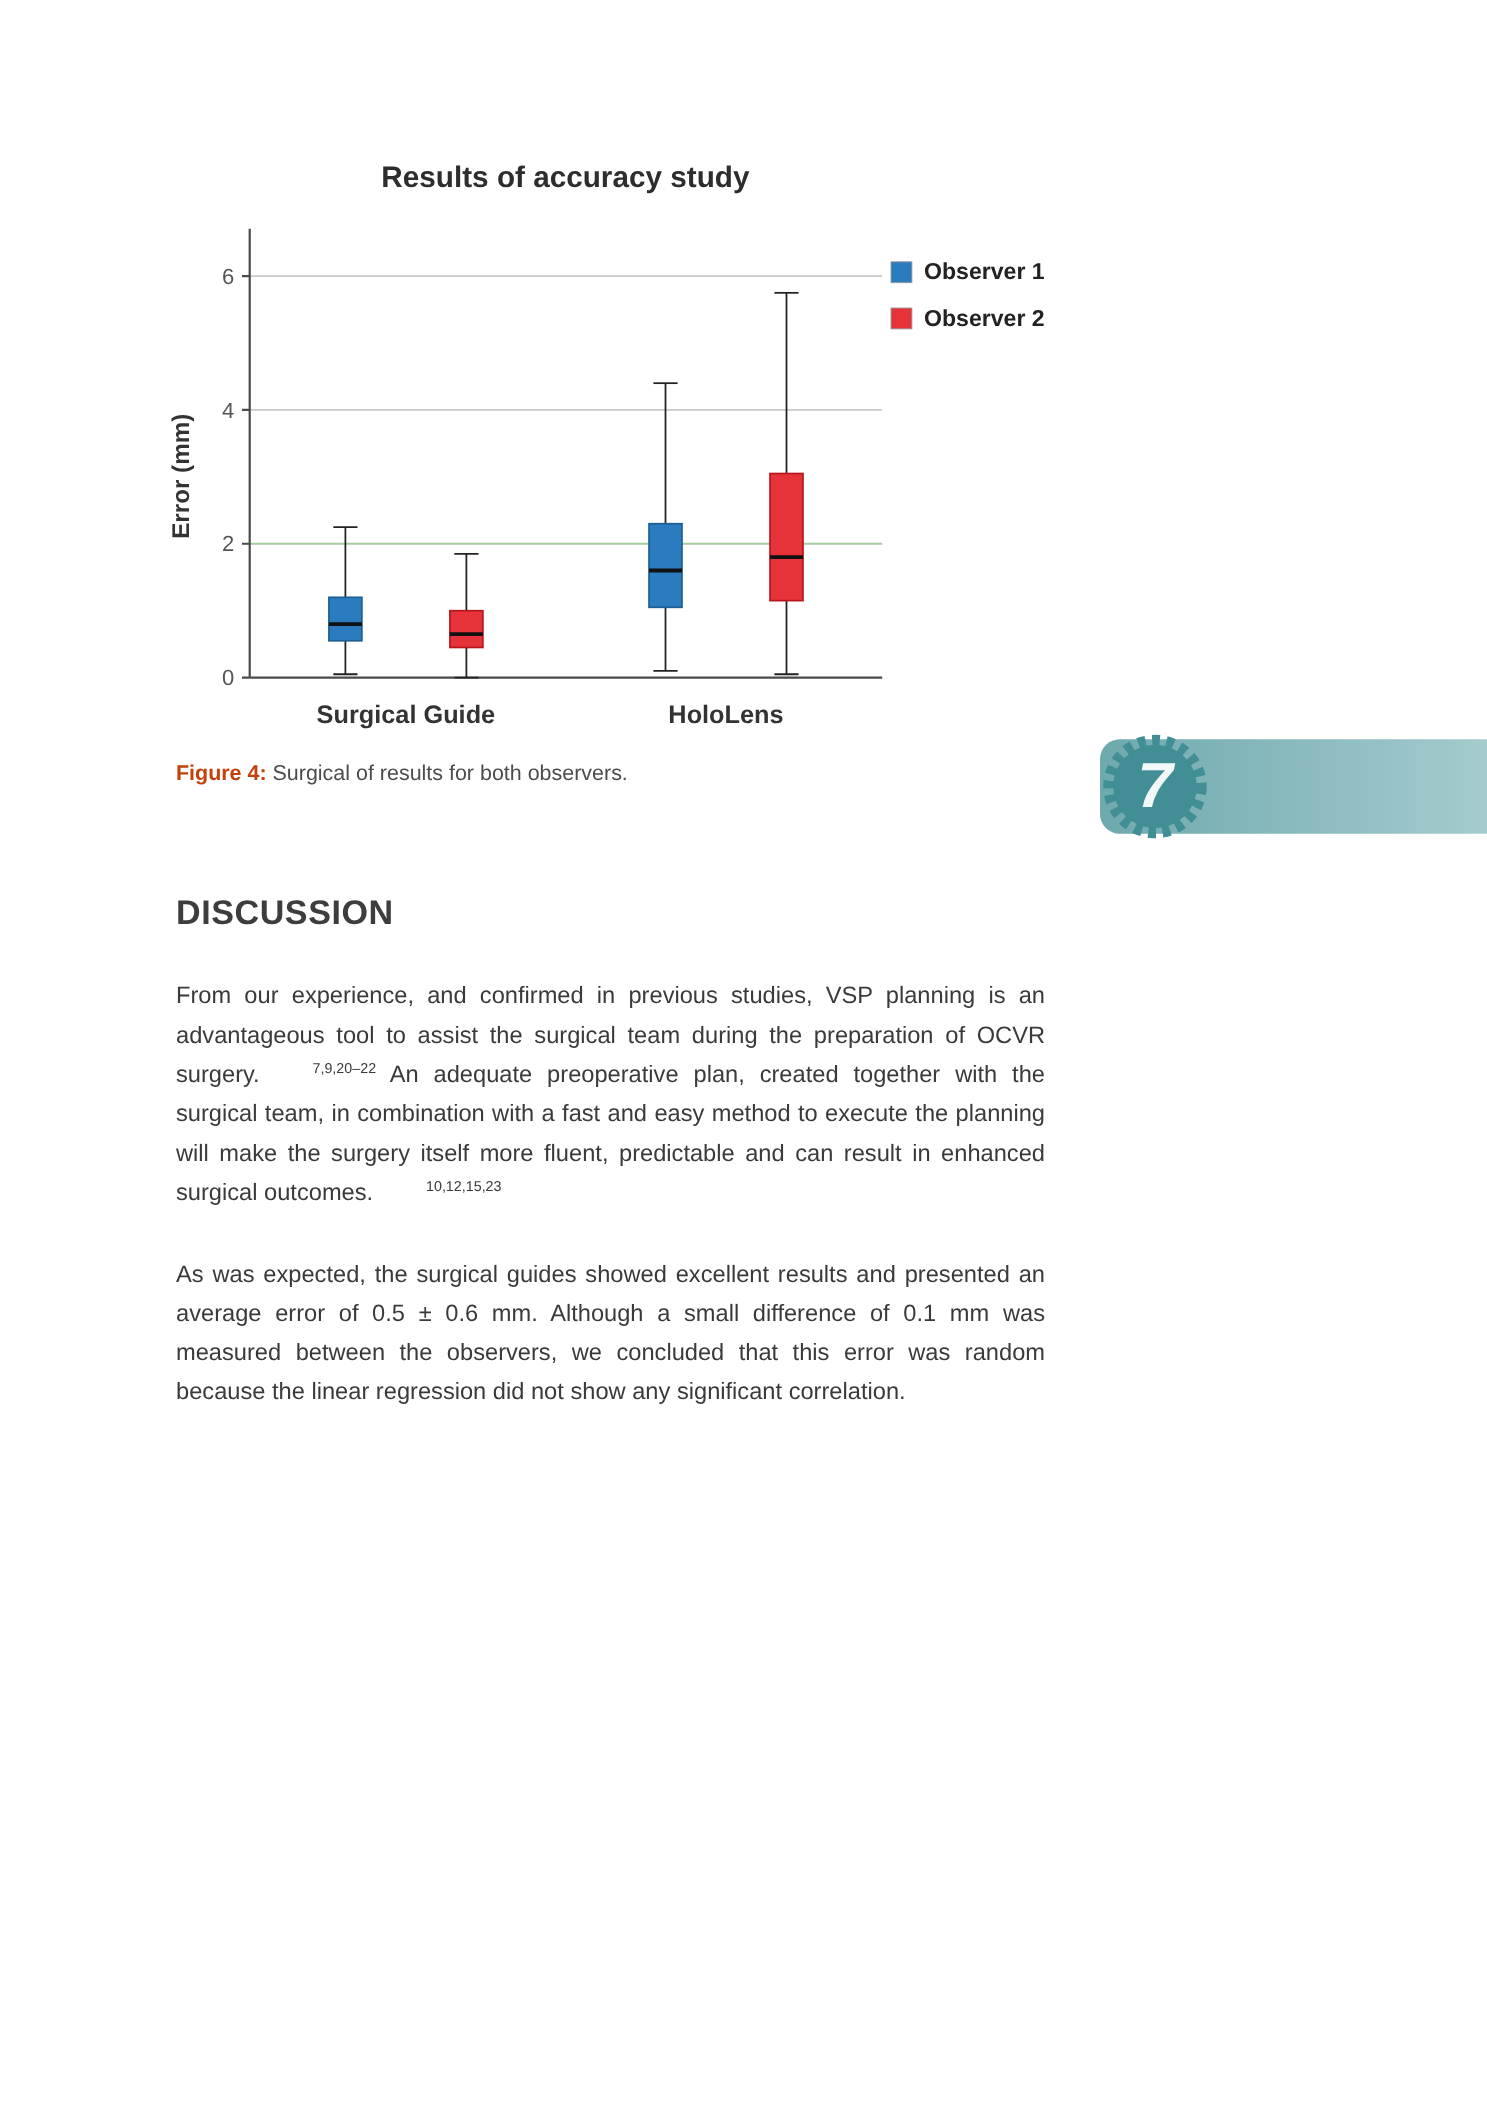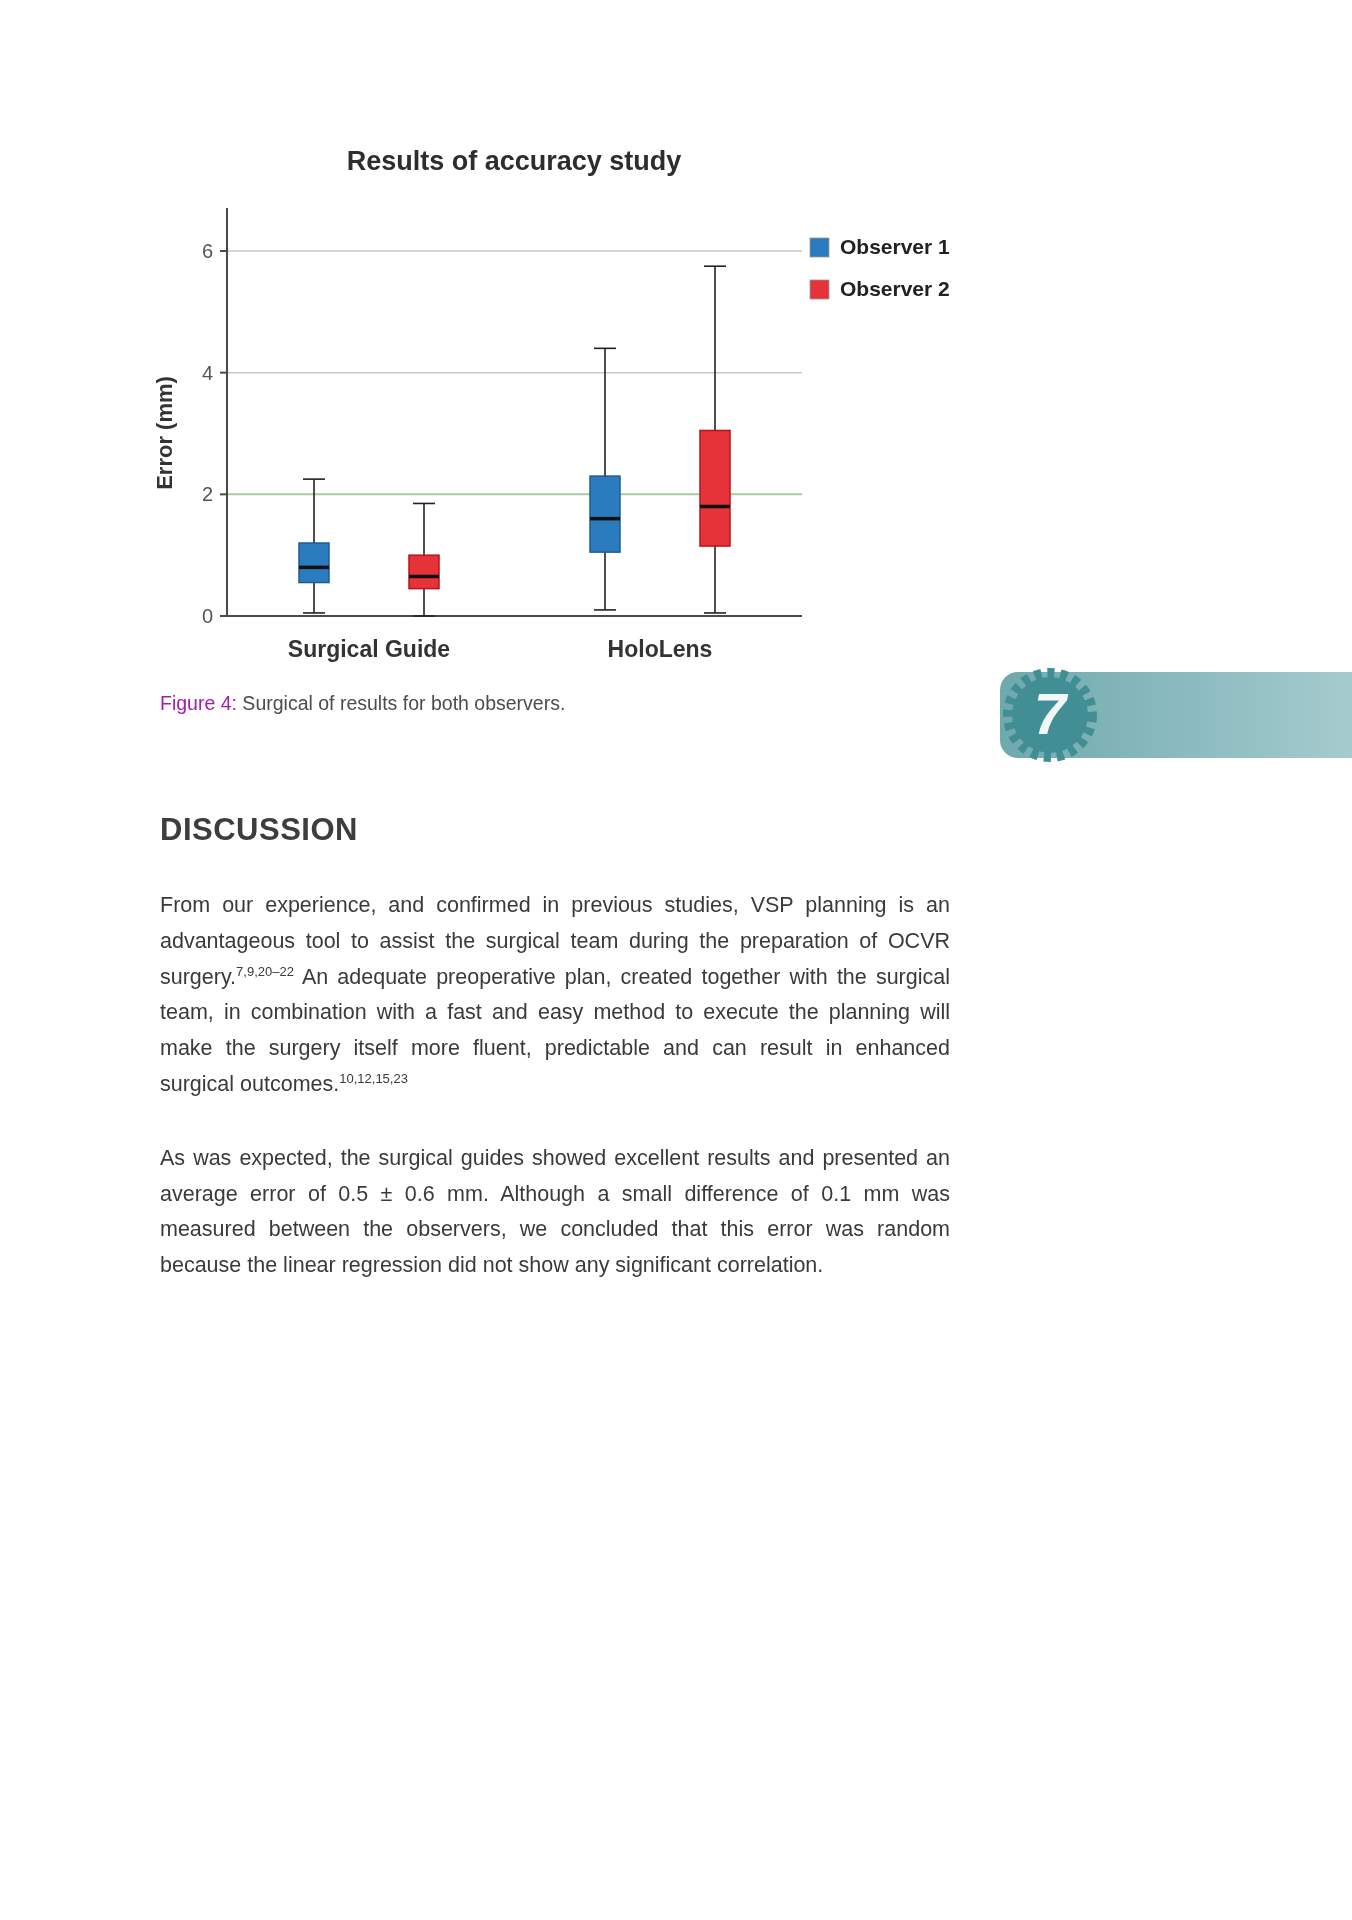--- a/index.html
+++ b/index.html
@@ -26,41 +26,41 @@
   .ctitle { font-size:27px; font-weight:bold; fill:#2d2d2d; }
   .tick   { font-size:20px; fill:#555555; }
   .ylab   { font-size:22px; font-weight:600; fill:#333333; }
   .cat    { font-size:23px; font-weight:600; fill:#333333; }
   .leg    { font-size:21px; font-weight:600; fill:#222222; }
 
   .caption {
     position:absolute; left:160px; top:692px; width:700px;
     font-size:19.5px; color:#4c4c4c;
   }
-  .caption .cap-label { font-weight:normal; color:#a21caf; }
+  .caption .cap-label { font-weight:bold; color:#c2410c; }
 
   
   .chapter-tab {
     position:absolute; right:0; top:672px; width:352px; height:86px;
     background:linear-gradient(90deg,#6ea9ae 0%,#a5cbce 100%);
     border-radius:18px 0 0 18px;
   }
   .gear { position:absolute; left:-4px; top:-11px; width:108px; height:108px; }
 
   
   .section-heading {
     position:absolute; left:160px; top:812px;
     font-size:31px; font-weight:bold; color:#3d3d3d; letter-spacing:0.5px;
   }
   .body-text {
     position:absolute; left:160px; top:888px; width:790px;
     font-size:21.5px; line-height:35.8px; color:#3a3a3a; text-align:justify;
   }
   .body-text p { margin:0 0 38px 0; }
-  .body-text sup { font-size:13px; line-height:0; vertical-align:super; }
+  .body-text sup { font-size:13px; line-height:0; vertical-align:super;margin-left:48px; }
 </style>
 </head>
 <body>
 
 <div class="page">
 
 
   <div class="figure-wrap">
     <svg width="810" height="545" viewBox="0 0 810 545">
         <line x1="75" y1="234.66666666666669" x2="650" y2="234.66666666666669" stroke="#c9c9c9" stroke-width="1.5"></line>

